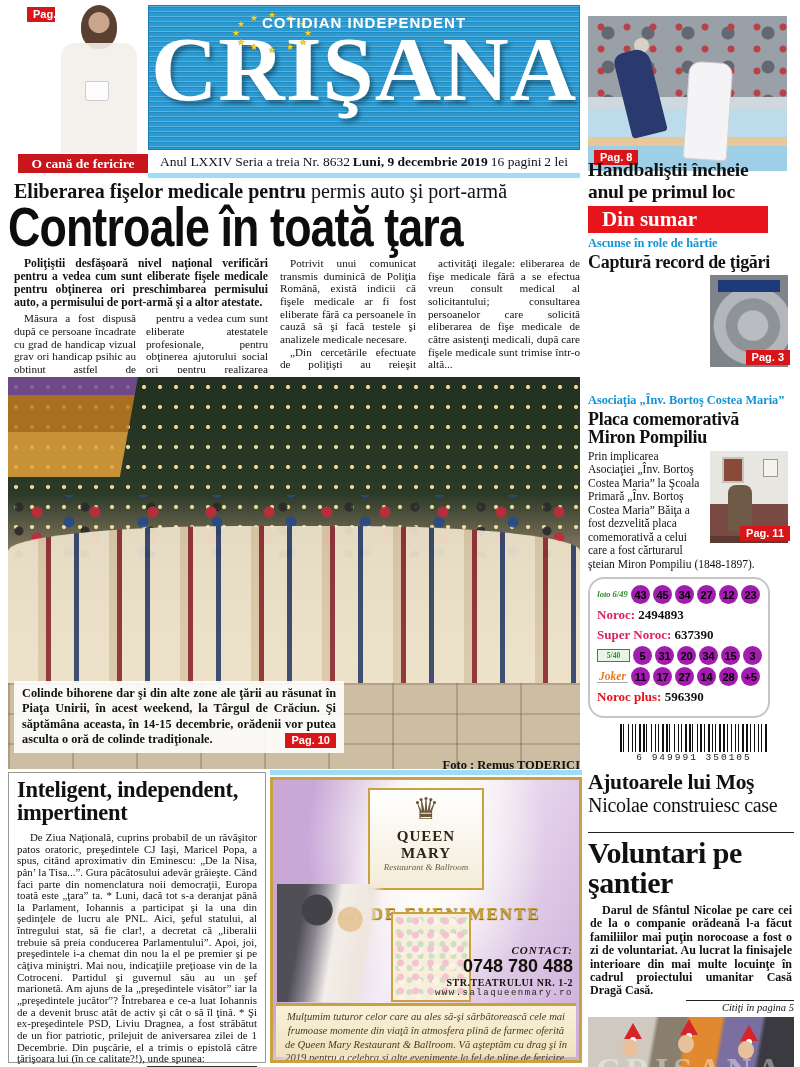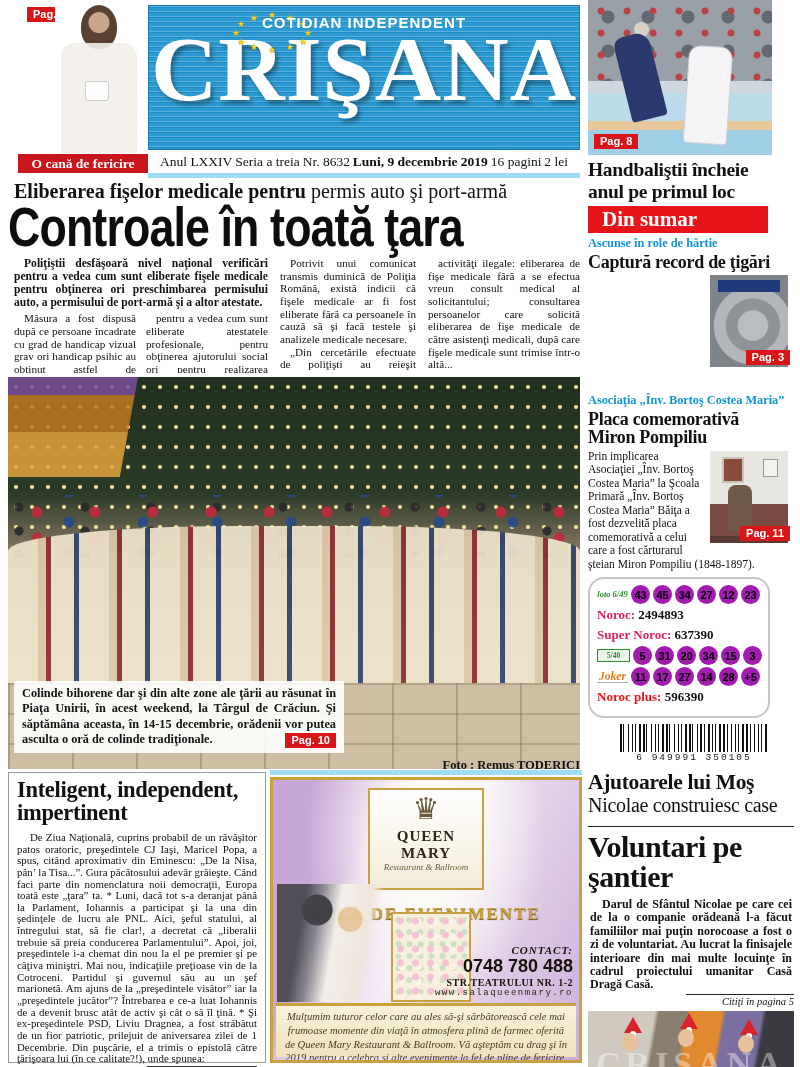--- a/index.html
+++ b/index.html
@@ -114,21 +114,21 @@
   .ad-contact{position:absolute;right:6px;bottom:62px;text-align:right;color:#15100a;}
   .ad-contact .c-label{display:block;font-weight:bold;font-size:11px;letter-spacing:1px;font-style:italic;}
   .ad-contact .c-phone{display:block;font-weight:bold;font-size:18px;font-family:"Liberation Sans",sans-serif;}
   .ad-contact .c-addr{display:block;font-weight:bold;font-size:10px;letter-spacing:.5px;}
   .ad-contact .c-web{display:block;font-family:"Liberation Mono",monospace;font-size:9px;letter-spacing:1.5px;color:#2c2416;}
   .ad-bottom{position:absolute;left:3px;right:3px;bottom:3px;height:54px;border-top:3px solid #c9a23f;
       background:linear-gradient(#f9f1da,#efe2bd);font-style:italic;font-size:10.6px;line-height:1.3;
       color:#4a3a22;text-align:center;padding:4px 6px;box-sizing:border-box;}
 
   
-  .hand-photo{position:absolute;left:588px;top:0;width:184px;height:155px;overflow:hidden;
+  .hand-photo{position:absolute;left:588px;top:16px;width:199px;height:155px;overflow:hidden;
       background:linear-gradient(180deg,#9aa0a8 0 52%,#cfd8de 52% 60%,#bcdcec 60% 78%,#e8c89b 78% 84%,#9fcfe6 84%);}
   .hand-photo .seats{position:absolute;left:0;top:0;width:100%;height:52%;
       background-image:radial-gradient(circle,#c23038 3px,rgba(0,0,0,0) 4px),radial-gradient(circle,#5a6069 6px,rgba(0,0,0,0) 7px);
       background-size:26px 22px,40px 34px;opacity:.85;}
   .hand-photo .p1{position:absolute;left:34px;top:34px;width:36px;height:86px;background:#2b3a6e;
       border-radius:10px 14px 4px 4px;transform:rotate(-14deg);}
   .hand-photo .p2{position:absolute;left:98px;top:46px;width:42px;height:96px;background:#f4f4f6;
       border-radius:12px 12px 4px 4px;transform:rotate(4deg);border:1px solid #d0d0d4;}
   .hand-photo .ball{position:absolute;left:46px;top:22px;width:15px;height:15px;border-radius:50%;background:#d8d2c6;}
   .hand-photo .badge{position:absolute;left:6px;bottom:6px;}
@@ -163,21 +163,21 @@
   .llab{color:#d6245c;}
   .llab2{color:#e8141c;}
 
   .barcode{position:absolute;left:610px;top:722px;width:168px;height:44px;background:#fff;}
   .bars{height:28px;margin:2px 10px 0;background:repeating-linear-gradient(90deg,#111 0 1.5px,#fff 1.5px 3px,#111 3px 4px,#fff 4px 7.5px,#111 7.5px 9px,#fff 9px 11.5px);}
   .bdigits{text-align:center;font-family:"Liberation Mono",monospace;font-size:9.5px;letter-spacing:2px;color:#222;}
 
   
   .volunteers{position:absolute;left:588px;top:771px;width:206px;height:296px;overflow:hidden;}
   .v-k1{font-weight:bold;font-size:21.5px;line-height:1.05;letter-spacing:-.3px;}
-  .v-k2{font-size:20px;line-height:1.1;border-bottom:1.5px solid #222;padding-bottom:10px;letter-spacing:-.3px;}
+  .v-k2{font-size:20px;line-height:1.1;border-bottom:1.5px solid #222;padding-bottom:16px;letter-spacing:-.3px;}
   .v-h{font-weight:bold;font-size:30px;line-height:1.02;letter-spacing:-.5px;margin:5px 0 5px;}
   .v-body{font-weight:bold;font-size:12px;line-height:1.12;text-align:justify;text-indent:12px;margin:2px;}
   .v-more{display:block;font-style:italic;font-size:10.5px;text-align:right;border-top:1px solid #222;
       width:108px;margin-left:auto;margin-top:1px;padding-top:1px;}
   .v-photo{position:relative;margin-top:4px;width:100%;height:100px;overflow:hidden;
       background:linear-gradient(100deg,#cfc9bf 0 30%,#8a7f6e 32% 44%,#e0892f 46% 60%,#7a6fa0 62% 78%,#3a3a40 80%);}
   .v-photo .hat{position:absolute;width:0;height:0;border-left:9px solid rgba(0,0,0,0);border-right:9px solid rgba(0,0,0,0);
       border-bottom:16px solid #d8232a;}
   .v-photo .hat::after{content:"";position:absolute;left:-3px;top:14px;width:6px;height:6px;border-radius:50%;background:#fff;}
   .v-photo .face{position:absolute;width:16px;height:18px;border-radius:50%;background:#e8c09a;}

